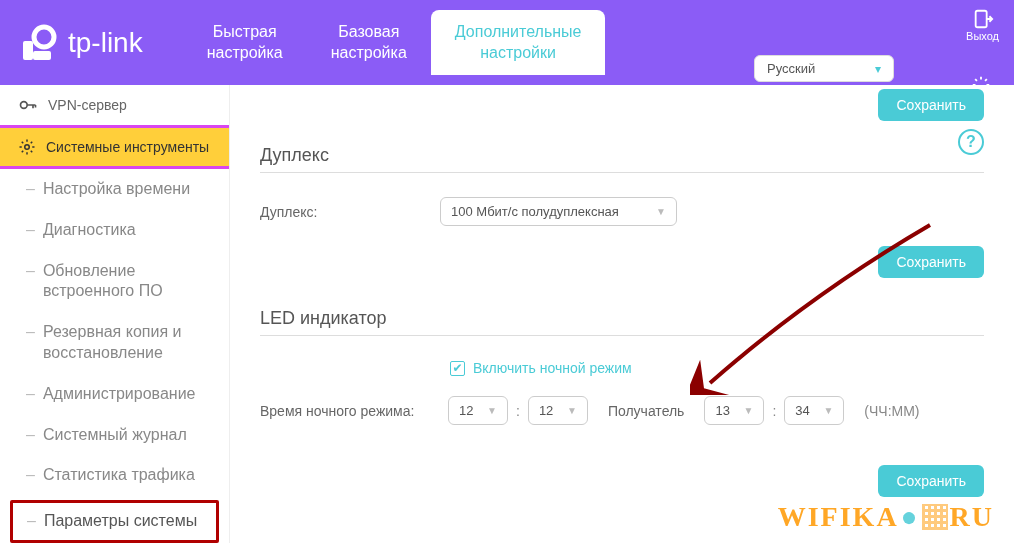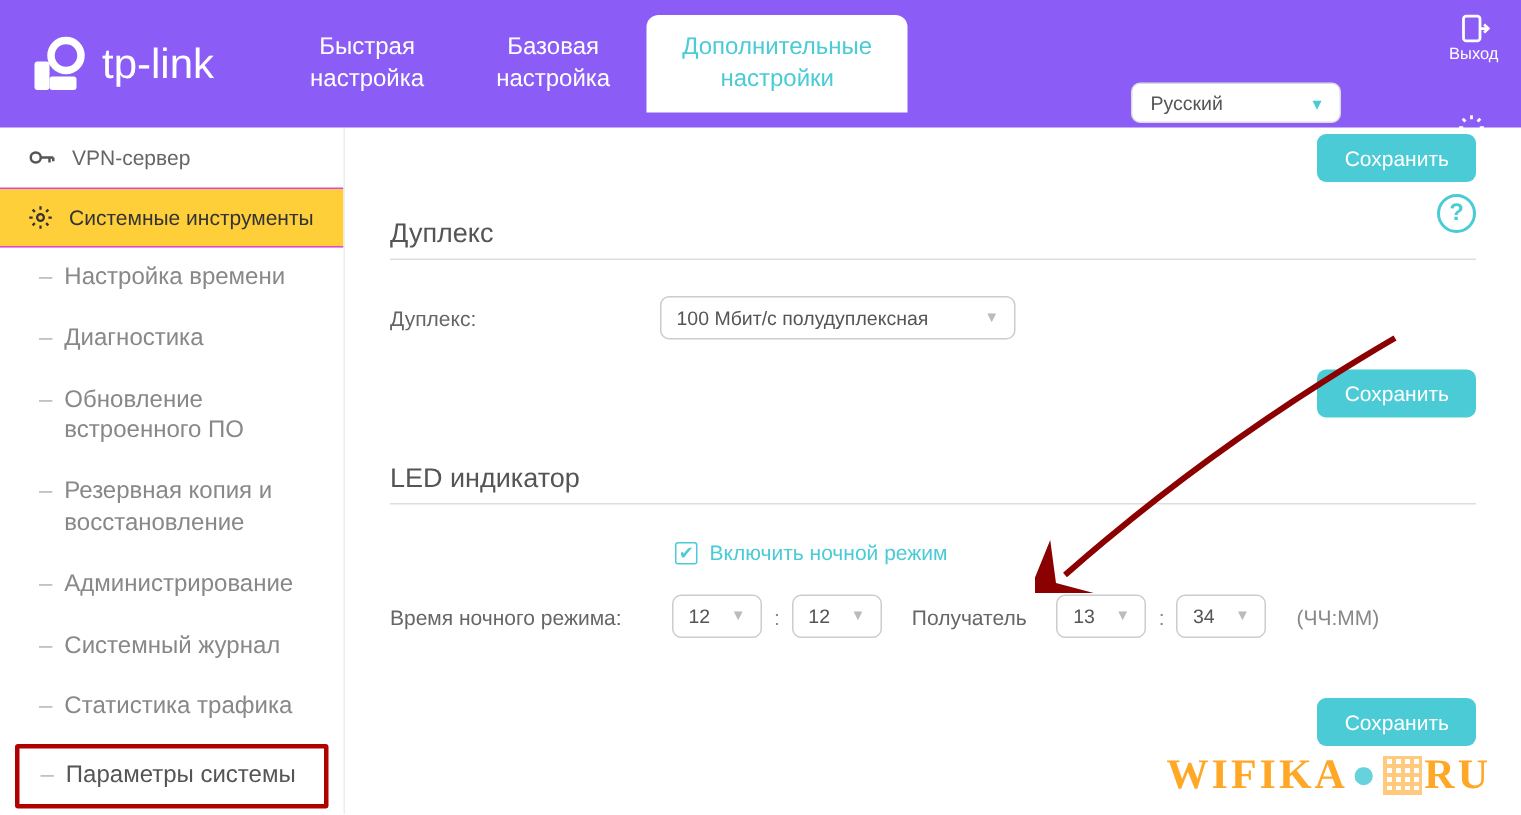--- a/index.html
+++ b/index.html
@@ -10,21 +10,21 @@
   .tabs { display: flex; margin-left: 40px; gap: 0; }
   .tab { color: #fff; padding: 12px 24px; text-align: center; font-size: 16px; cursor: pointer; border-radius: 8px 8px 0 0; line-height: 1.3; align-self: flex-end; }
   .tab.active { background: #fff; color: #4acbd6; }
   .header-right { position: absolute; right: 15px; top: 8px; display: flex; align-items: flex-end; gap: 32px; flex-direction: column; }
   .header-icon-btn { display: flex; flex-direction: column; align-items: center; color: #fff; font-size: 11px; cursor: pointer; }
   .header-icon-btn svg { width: 22px; height: 22px; }
   .lang-select { position: absolute; right: 120px; top: 55px; background: #fff; border: 1px solid #ddd; border-radius: 6px; padding: 5px 12px; width: 140px; display: flex; justify-content: space-between; align-items: center; cursor: pointer; font-size: 13px; color: #555; }
   .lang-select .chev { color: #4acbd6; font-size: 12px; }
   .main { display: flex; height: calc(543px - 85px); }
   .sidebar { width: 230px; background: #fff; border-right: 1px solid #eee; overflow-y: auto; }
-  .side-item { padding: 10px 18px; border-bottom: 1px solid #d946ef; color: #666; font-size: 14px; cursor: pointer; display: flex; align-items: center; gap: 10px; }
+  .side-item { padding: 10px 18px; border-bottom: 3px solid #d946ef; color: #666; font-size: 14px; cursor: pointer; display: flex; align-items: center; gap: 10px; }
   .side-item.highlight { background: #ffcf3a; color: #333; font-weight: 500; }
   .gear-icon { width: 18px; height: 18px; }
   .key-icon { width: 20px; height: 20px; }
   .sub-item { padding: 10px 26px; color: #888; font-size: 16px; cursor: pointer; display: flex; gap: 8px; line-height: 1.3; }
   .sub-item::before { content: "–"; color: #bbb; }
   .sub-item.selected { border: 3px solid #b00000; margin: 4px 10px; border-radius: 2px; padding: 8px 14px; color: #555; }
   .content { flex: 1; padding: 0 30px 20px 30px; overflow-y: auto; position: relative; }
   .save-btn-top { position: absolute; right: 30px; top: 4px; }
   .save-btn { background: #4acbd6; color: #fff; border: none; border-radius: 6px; padding: 8px 18px; font-size: 14px; cursor: pointer; }
   .help-btn { position: absolute; right: 30px; top: 44px; width: 26px; height: 26px; border: 2px solid #4acbd6; border-radius: 50%; color: #4acbd6; display: flex; align-items: center; justify-content: center; font-weight: bold; cursor: pointer; font-size: 16px; }

